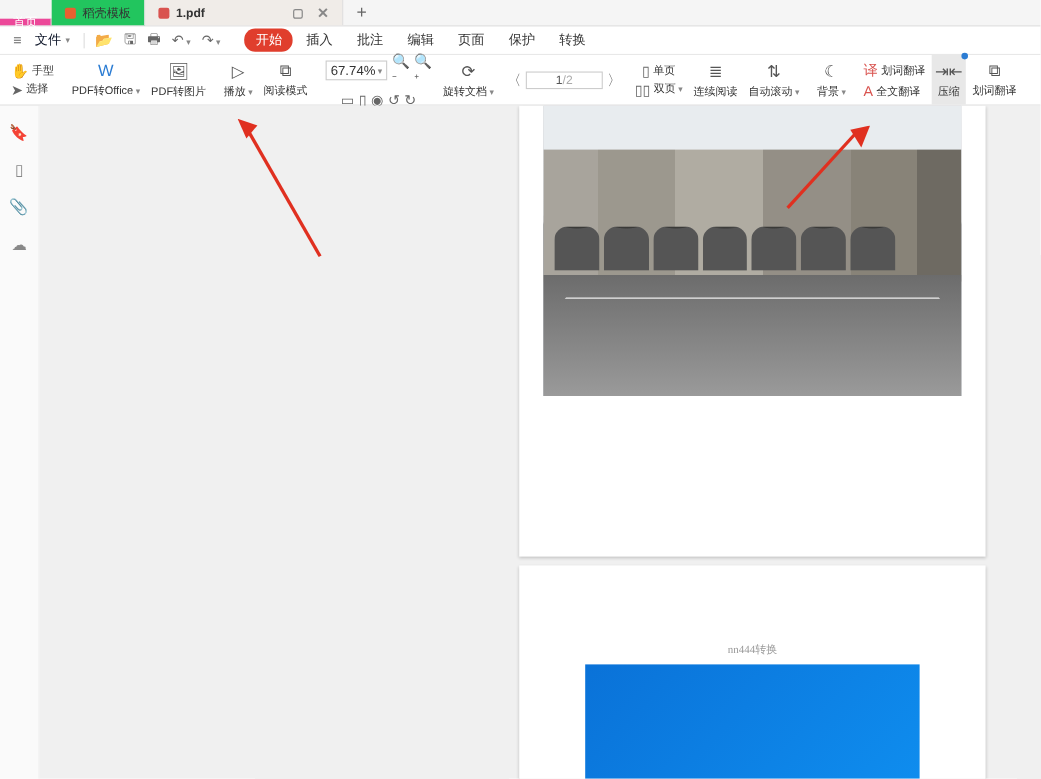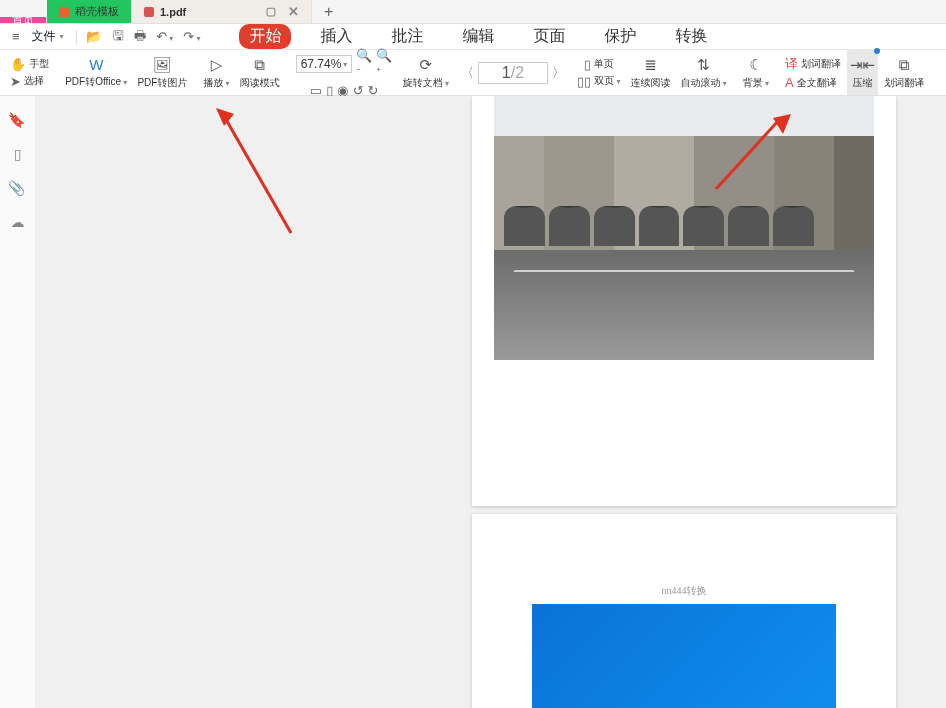--- a/index.html
+++ b/index.html
@@ -15,33 +15,33 @@
 .tab .icon-red { width: 10px; height: 10px; background: #d9534f; border-radius: 2px; display: inline-block; }
 .tab .close { color: #888; font-size: 13px; margin-left: 6px; }
 .tab .mini { color: #888; font-size: 11px; margin-left: 4px; }
 .new-tab { padding: 0 12px; display:flex; align-items:center; color:#666; font-size: 16px; }
 
 
 .menu-bar { height: 26px; display: flex; align-items: center; gap: 2px; padding: 0 8px; border-bottom: 1px solid #e8e8e8; }
 .menu-file { display:flex; align-items:center; gap:4px; color:#0f172a; padding:0 6px; }
 .menu-sep { width: 1px; height: 14px; background: #ddd; margin: 0 4px; }
 .tool-icon { color: #666; font-size: 13px; padding: 0 4px; cursor: pointer; }
-.menu-item { padding: 2px 10px; color: #333; cursor: pointer; font-size: 16px; margin-left: 17px; }
+.menu-item { padding: 2px 10px; color: #333; cursor: pointer; font-size: 12px; }
 .menu-item.active { background: #e03e2d; color: #fff; border-radius: 10px; }
 
 
 .ribbon { height: 46px; display: flex; align-items: center; padding: 0 6px; gap: 2px; border-bottom: 1px solid #e0e0e0; background: #fff; }
 .rb-group { display:flex; flex-direction:column; align-items:center; justify-content:center; gap:2px; padding: 0 4px; height: 100%; }
 .rb-ico { color: #555; font-size: 15px; }
 .rb-label { font-size: 10px; color: #333; white-space: nowrap; }
 .rb-sep { width: 1px; height: 32px; background: #eee; margin: 0 2px; }
 .rb-small-ico { color:#666; font-size: 13px; }
 .zoom-box { border:1px solid #ccc; padding: 1px 4px; font-size:12px; display:flex; align-items:center; gap:2px; }
 .page-nav { display:flex; align-items:center; gap:4px; }
-.page-num { border:1px solid #ccc; width:70px; text-align:center; font-size:16px; padding:1px 0; color:#555;}
+.page-num { border:1px solid #ccc; width:70px; text-align:center; font-size:11px; padding:1px 0; color:#555;}
 .rb-compress { background: #e8e8e8; padding: 2px 3px; }
 .blue-dot { width:6px;height:6px;background:#2b7cd3;border-radius:50%;position:absolute;top:-2px;right:-2px;}
 
 
 .main { display:flex; height: calc(708px - 24px - 26px - 46px); }
 .sidebar { width: 36px; background:#fafafa; border-right:1px solid #eee; display:flex; flex-direction:column; align-items:center; gap:18px; padding-top:16px; }
 .sidebar .s-ico { color:#888; font-size:14px; }
 .canvas { flex:1; background:#f0f0f0; position:relative; overflow:hidden; }
 
 .page { position:absolute; background:#fff; box-shadow: 0 1px 3px rgba(0,0,0,.2); }

